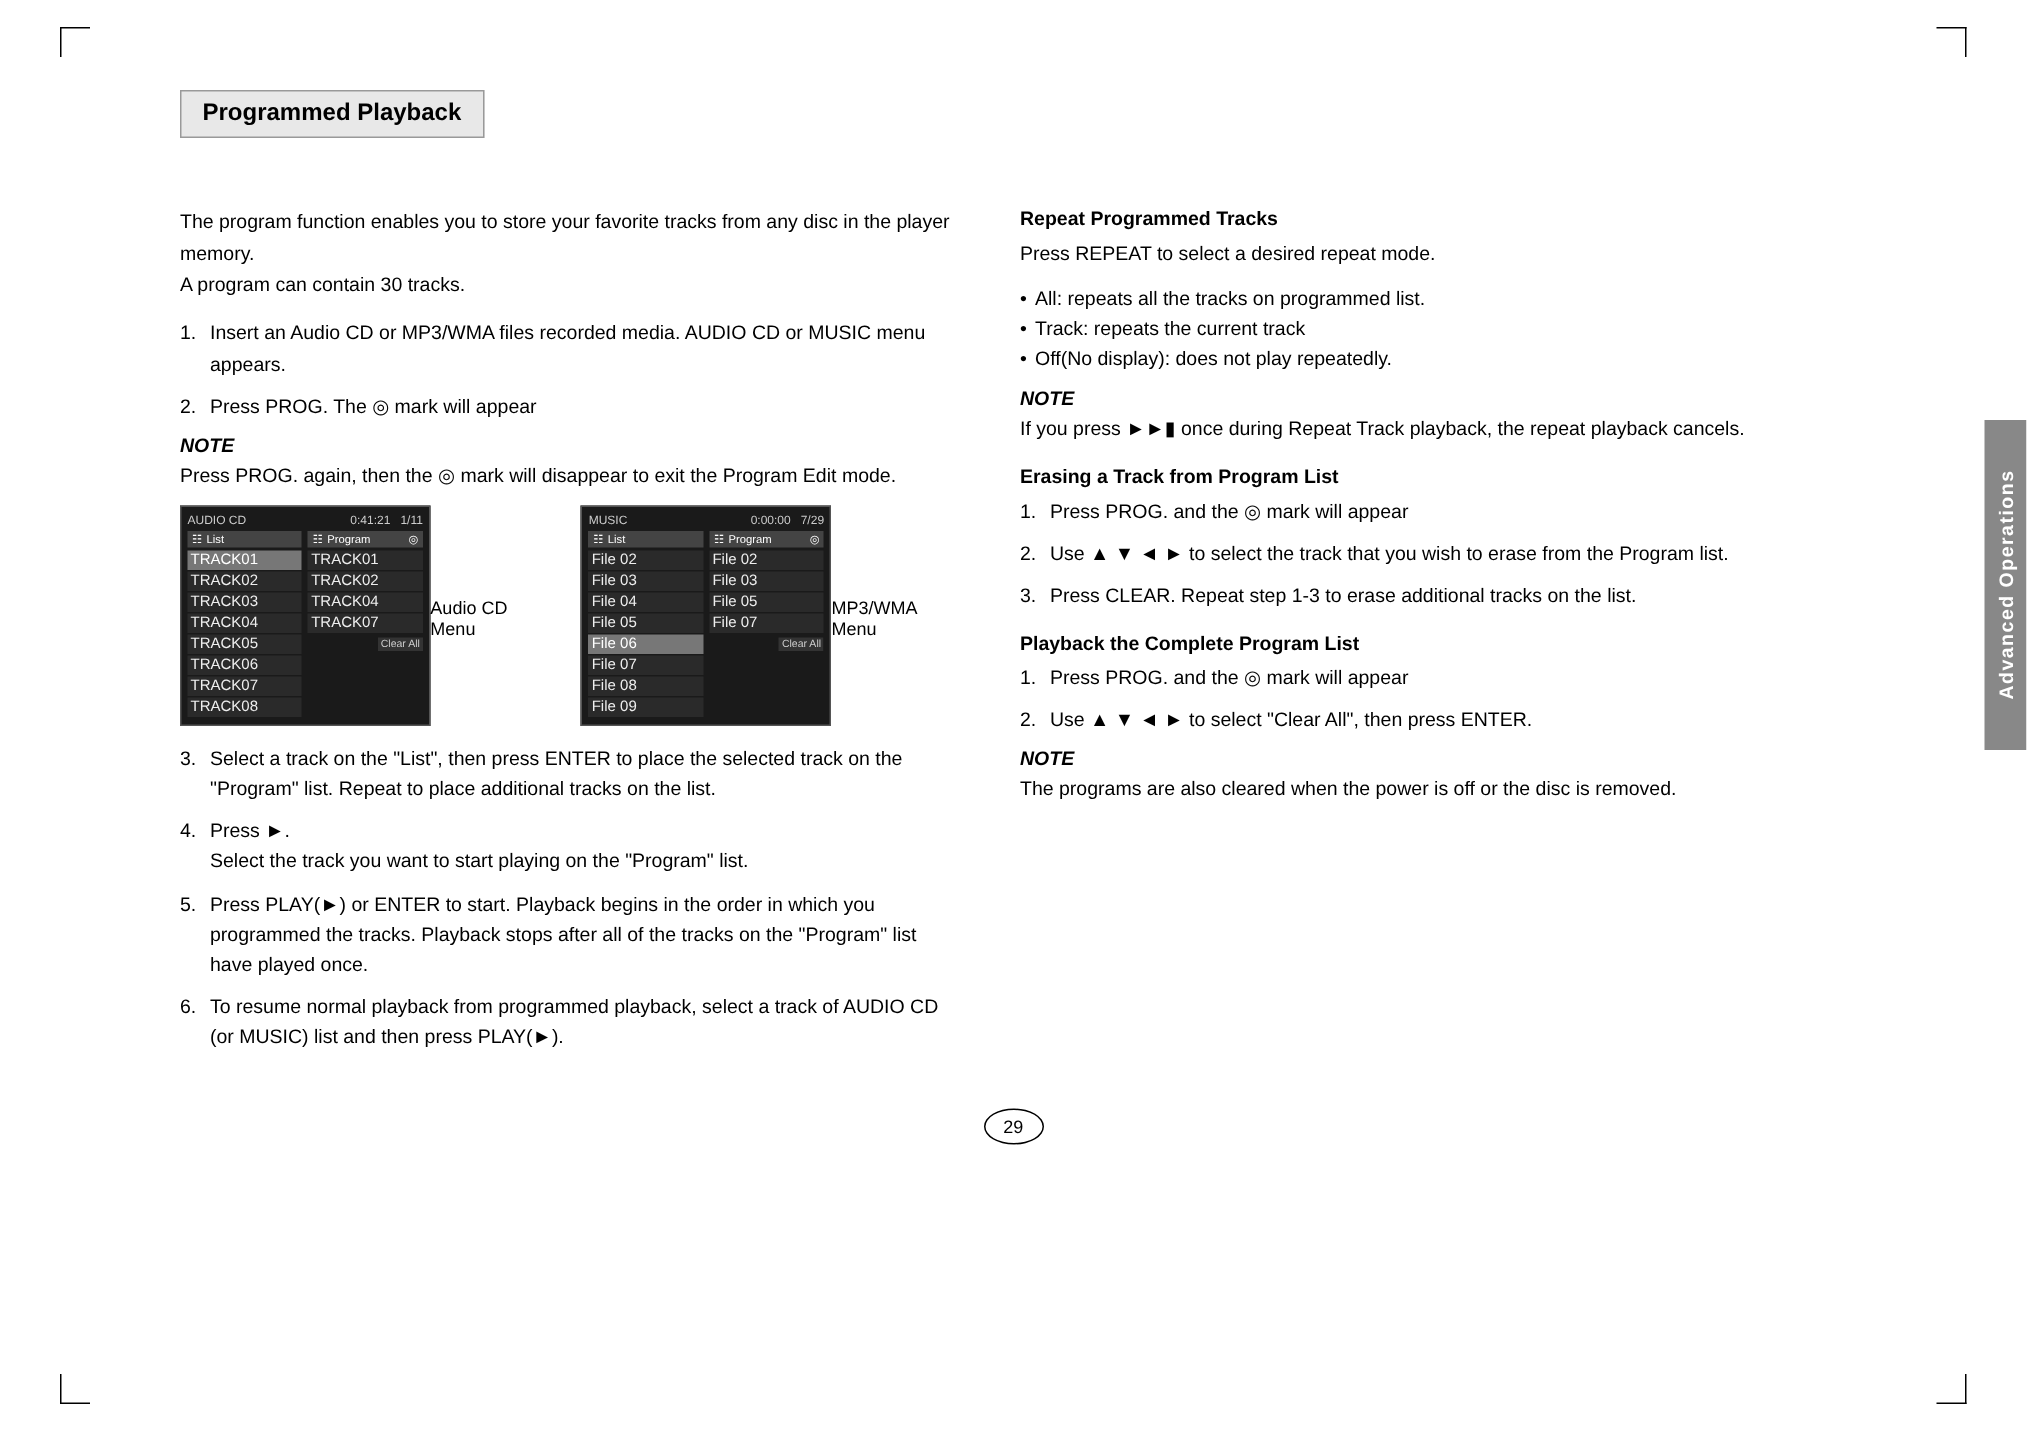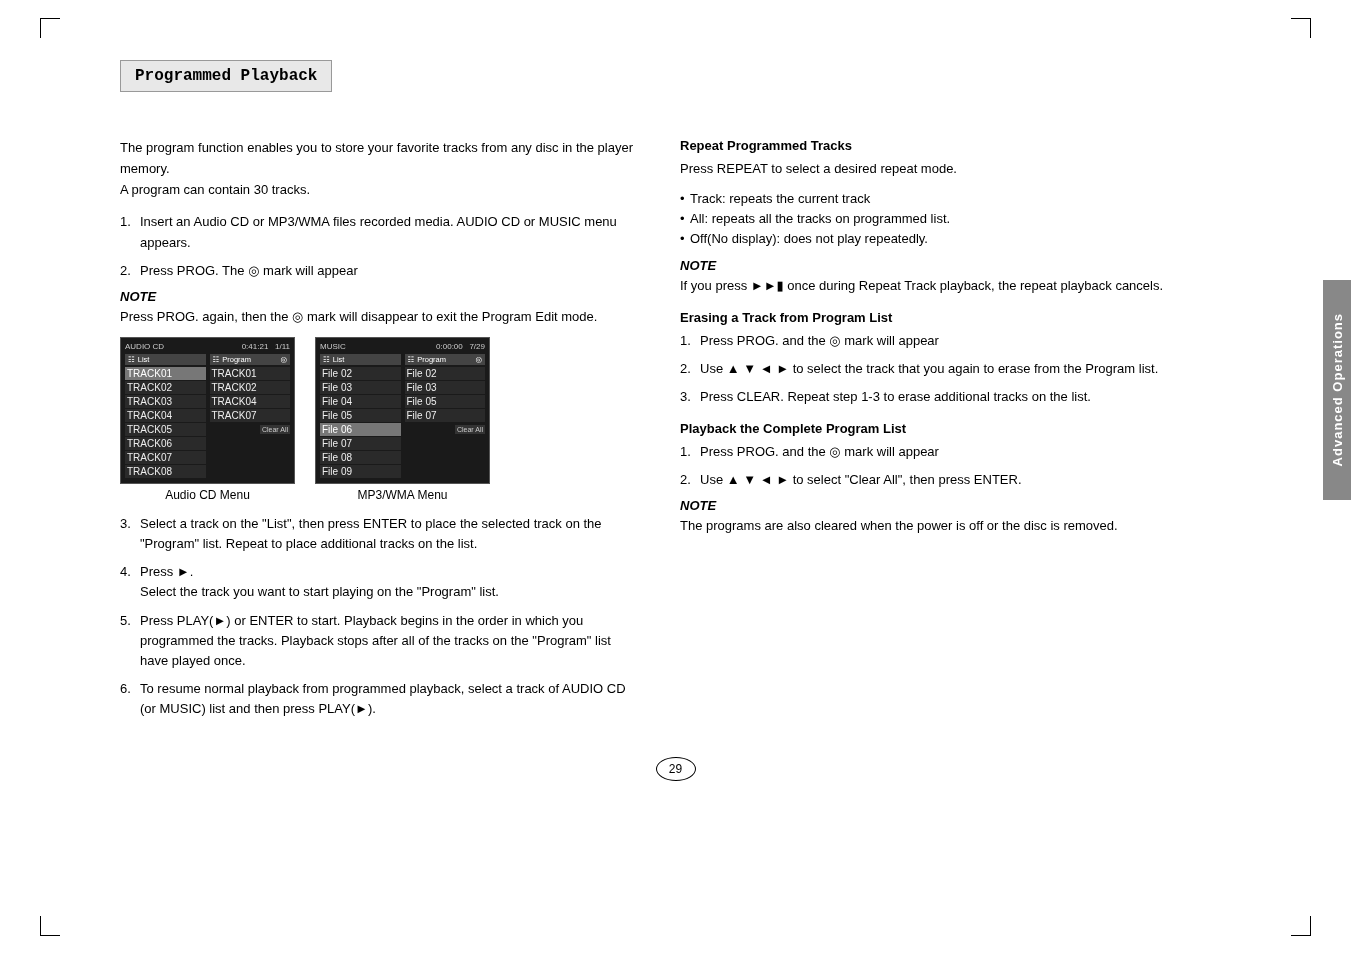--- a/index.html
+++ b/index.html
@@ -61,21 +61,20 @@
       margin-top: 20px;
     }
 
     
     .section-box {
       border: 1px solid #999;
       background: #e8e8e8;
       padding: 6px 14px;
       display: inline-block;
       margin-bottom: 14px;
-      font-family: Liberation Mono, monospace;
     }
     .section-title {
       font-size: 16px;
       font-weight: bold;
     }
 
     
     .two-col {
       display: flex;
       gap: 40px;
@@ -132,21 +131,20 @@
 
     
     .screens-container {
       display: flex;
       gap: 20px;
       margin: 10px 0 12px 0;
     }
 
     .screen-wrapper {
       display: flex;
-      flex-direction: column;
       align-items: center;
     }
     .screen-label {
       font-size: 12px;
       margin-top: 4px;
     }
 
     
     .screen-ui {
       background: #1a1a1a;
@@ -394,38 +392,38 @@
         </ol>
 
       </div>
 
       <div class="right-col">
 
         <div class="subsection-title">Repeat Programmed Tracks</div>
         <p class="note-text">Press REPEAT to select a desired repeat mode.</p>
 
         <ul class="bullet-list">
+          <li>All: repeats all the tracks on programmed list.</li>
           <li>Track: repeats the current track</li>
-          <li>All: repeats all the tracks on programmed list.</li>
           <li>Off(No display): does not play repeatedly.</li>
         </ul>
 
         <div class="note-label">NOTE</div>
         <p class="note-text">If you press ►►▮ once during Repeat Track playback, the repeat playback cancels.</p>
 
         <div class="subsection-title">Erasing a Track from Program List</div>
 
         <ol class="numbered-list">
           <li>
             <span class="list-num">1.</span>
             <span class="list-content">Press PROG. and the ◎ mark will appear</span>
           </li>
           <li>
             <span class="list-num">2.</span>
-            <span class="list-content">Use ▲ ▼ ◄ ► to select the track that you again to erase from the Program list.</span>
+            <span class="list-content">Use ▲ ▼ ◄ ► to select the track that you wish to erase from the Program list.</span>
           </li>
           <li>
             <span class="list-num">3.</span>
             <span class="list-content">Press CLEAR. Repeat step 1-3 to erase additional tracks on the list.</span>
           </li>
         </ol>
 
         <div class="subsection-title">Playback the Complete Program List</div>
 
         <ol class="numbered-list">

